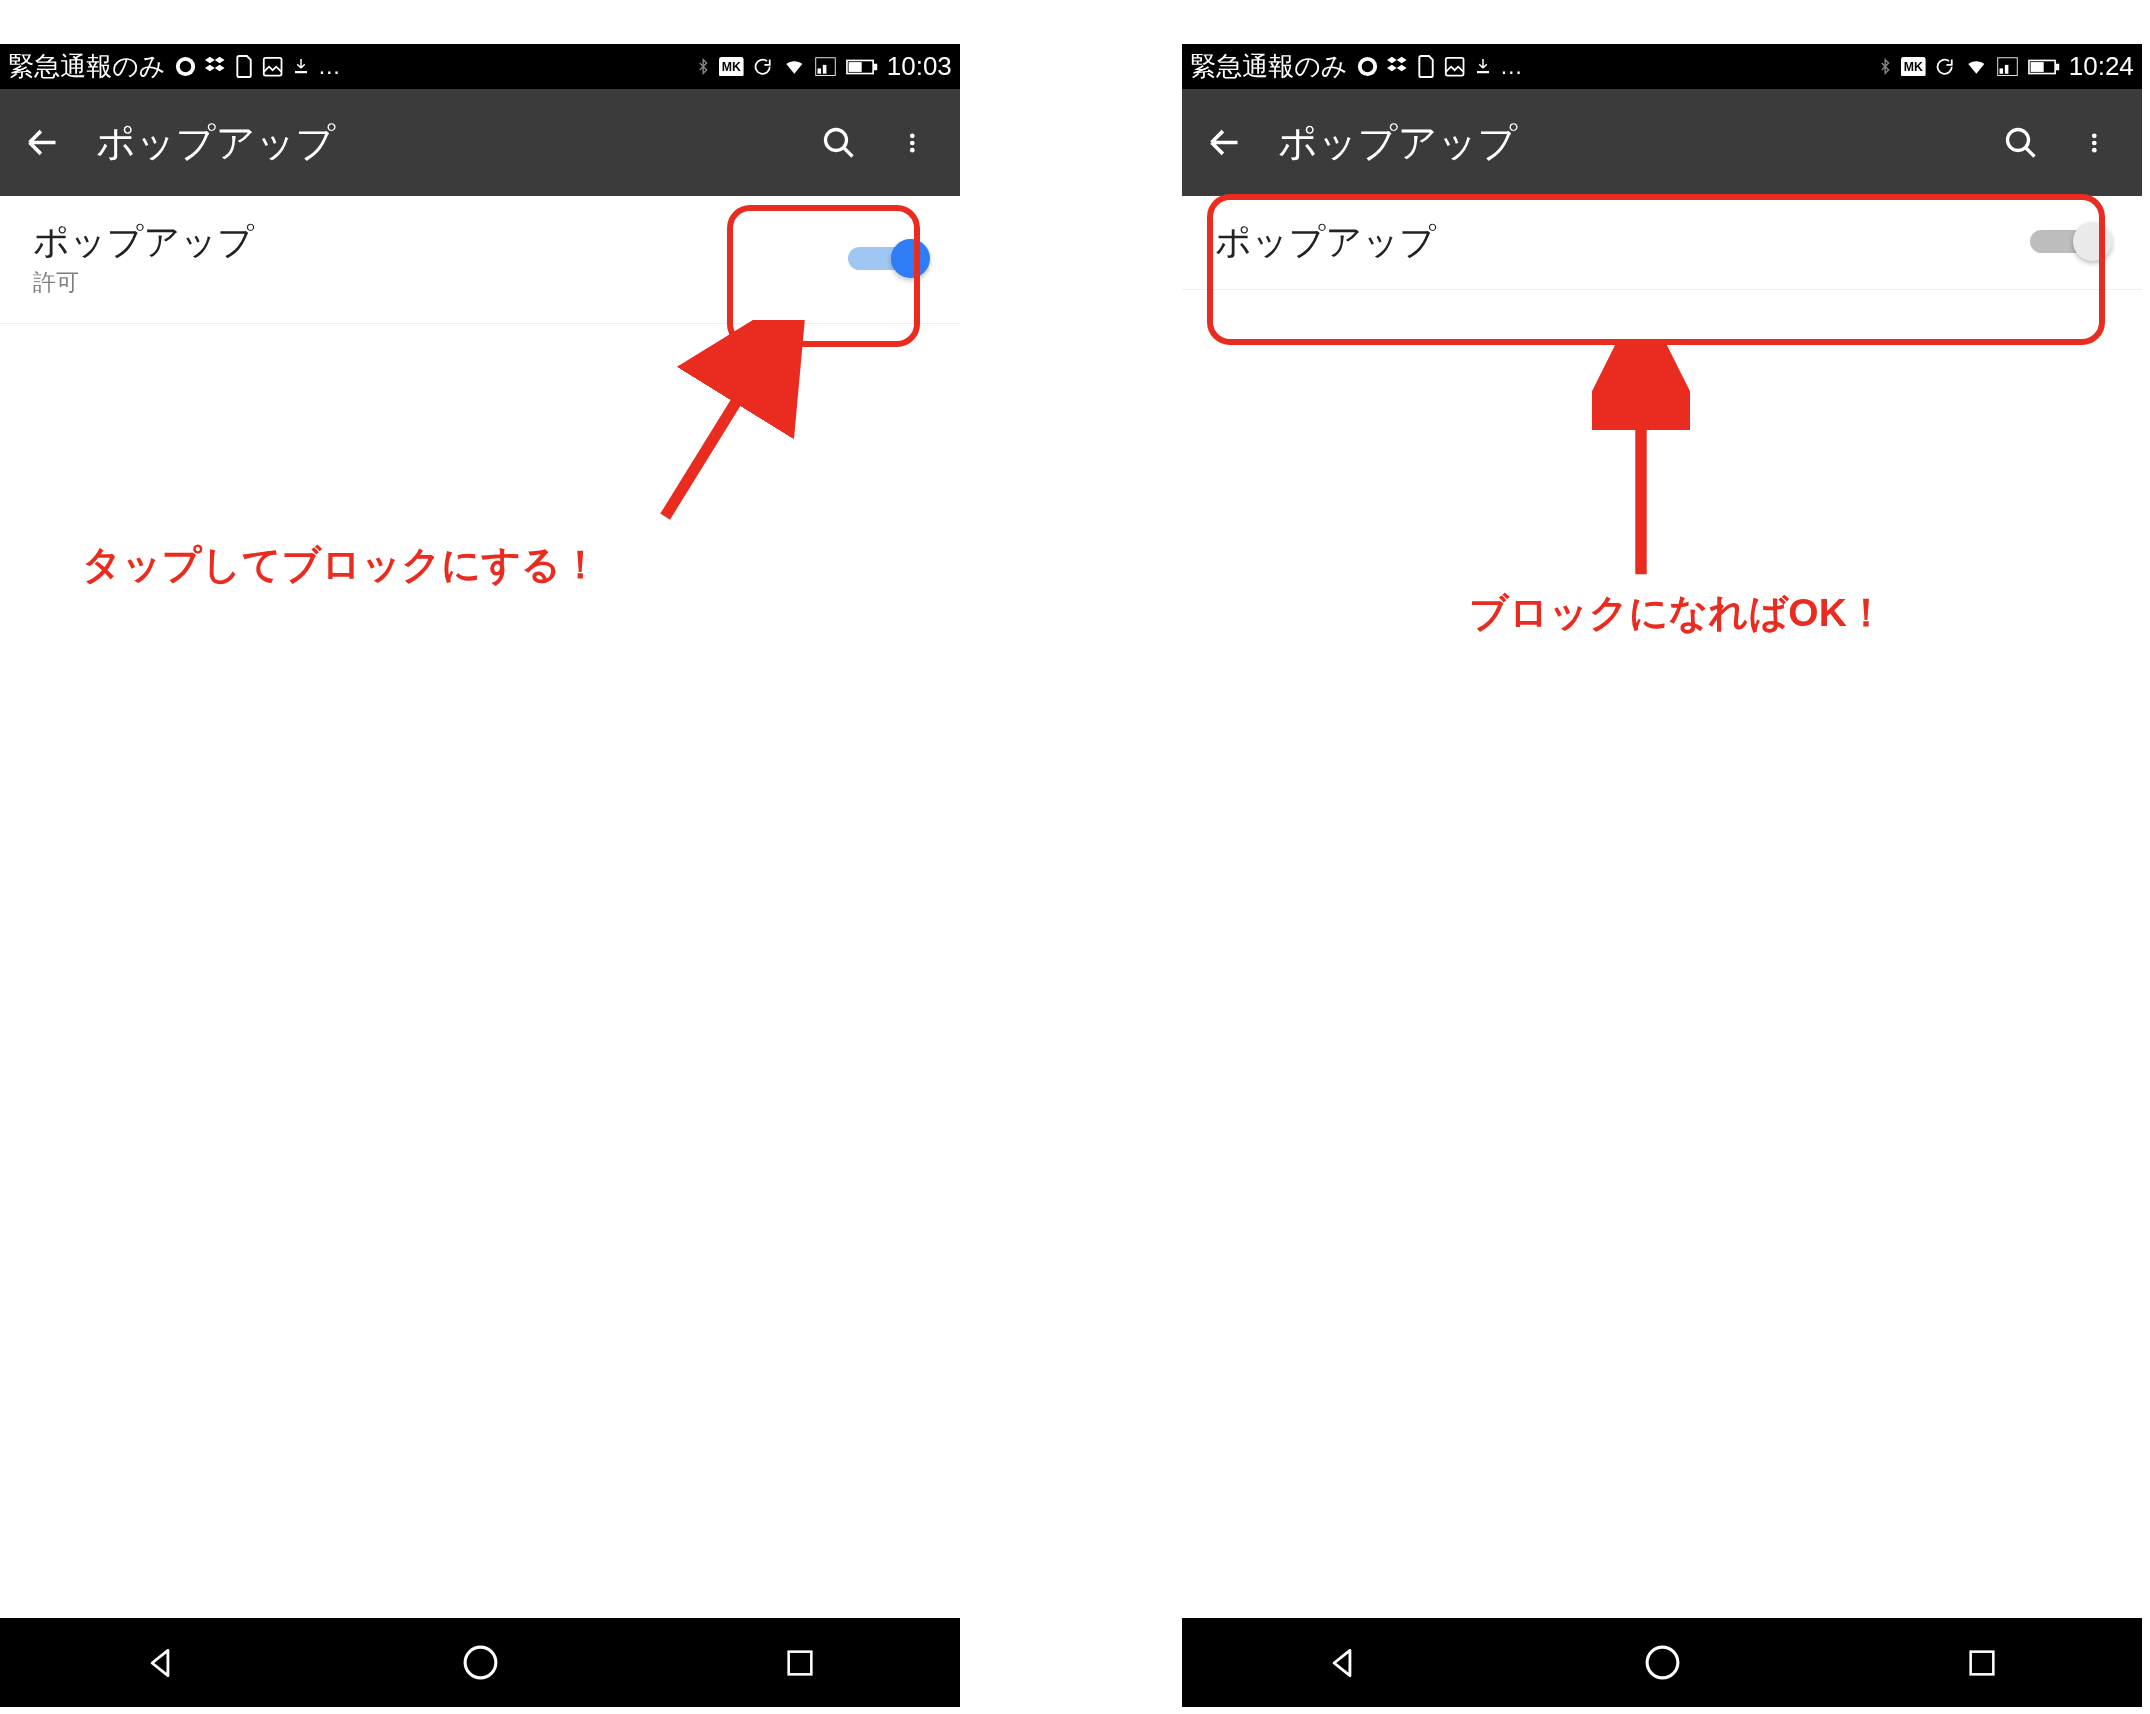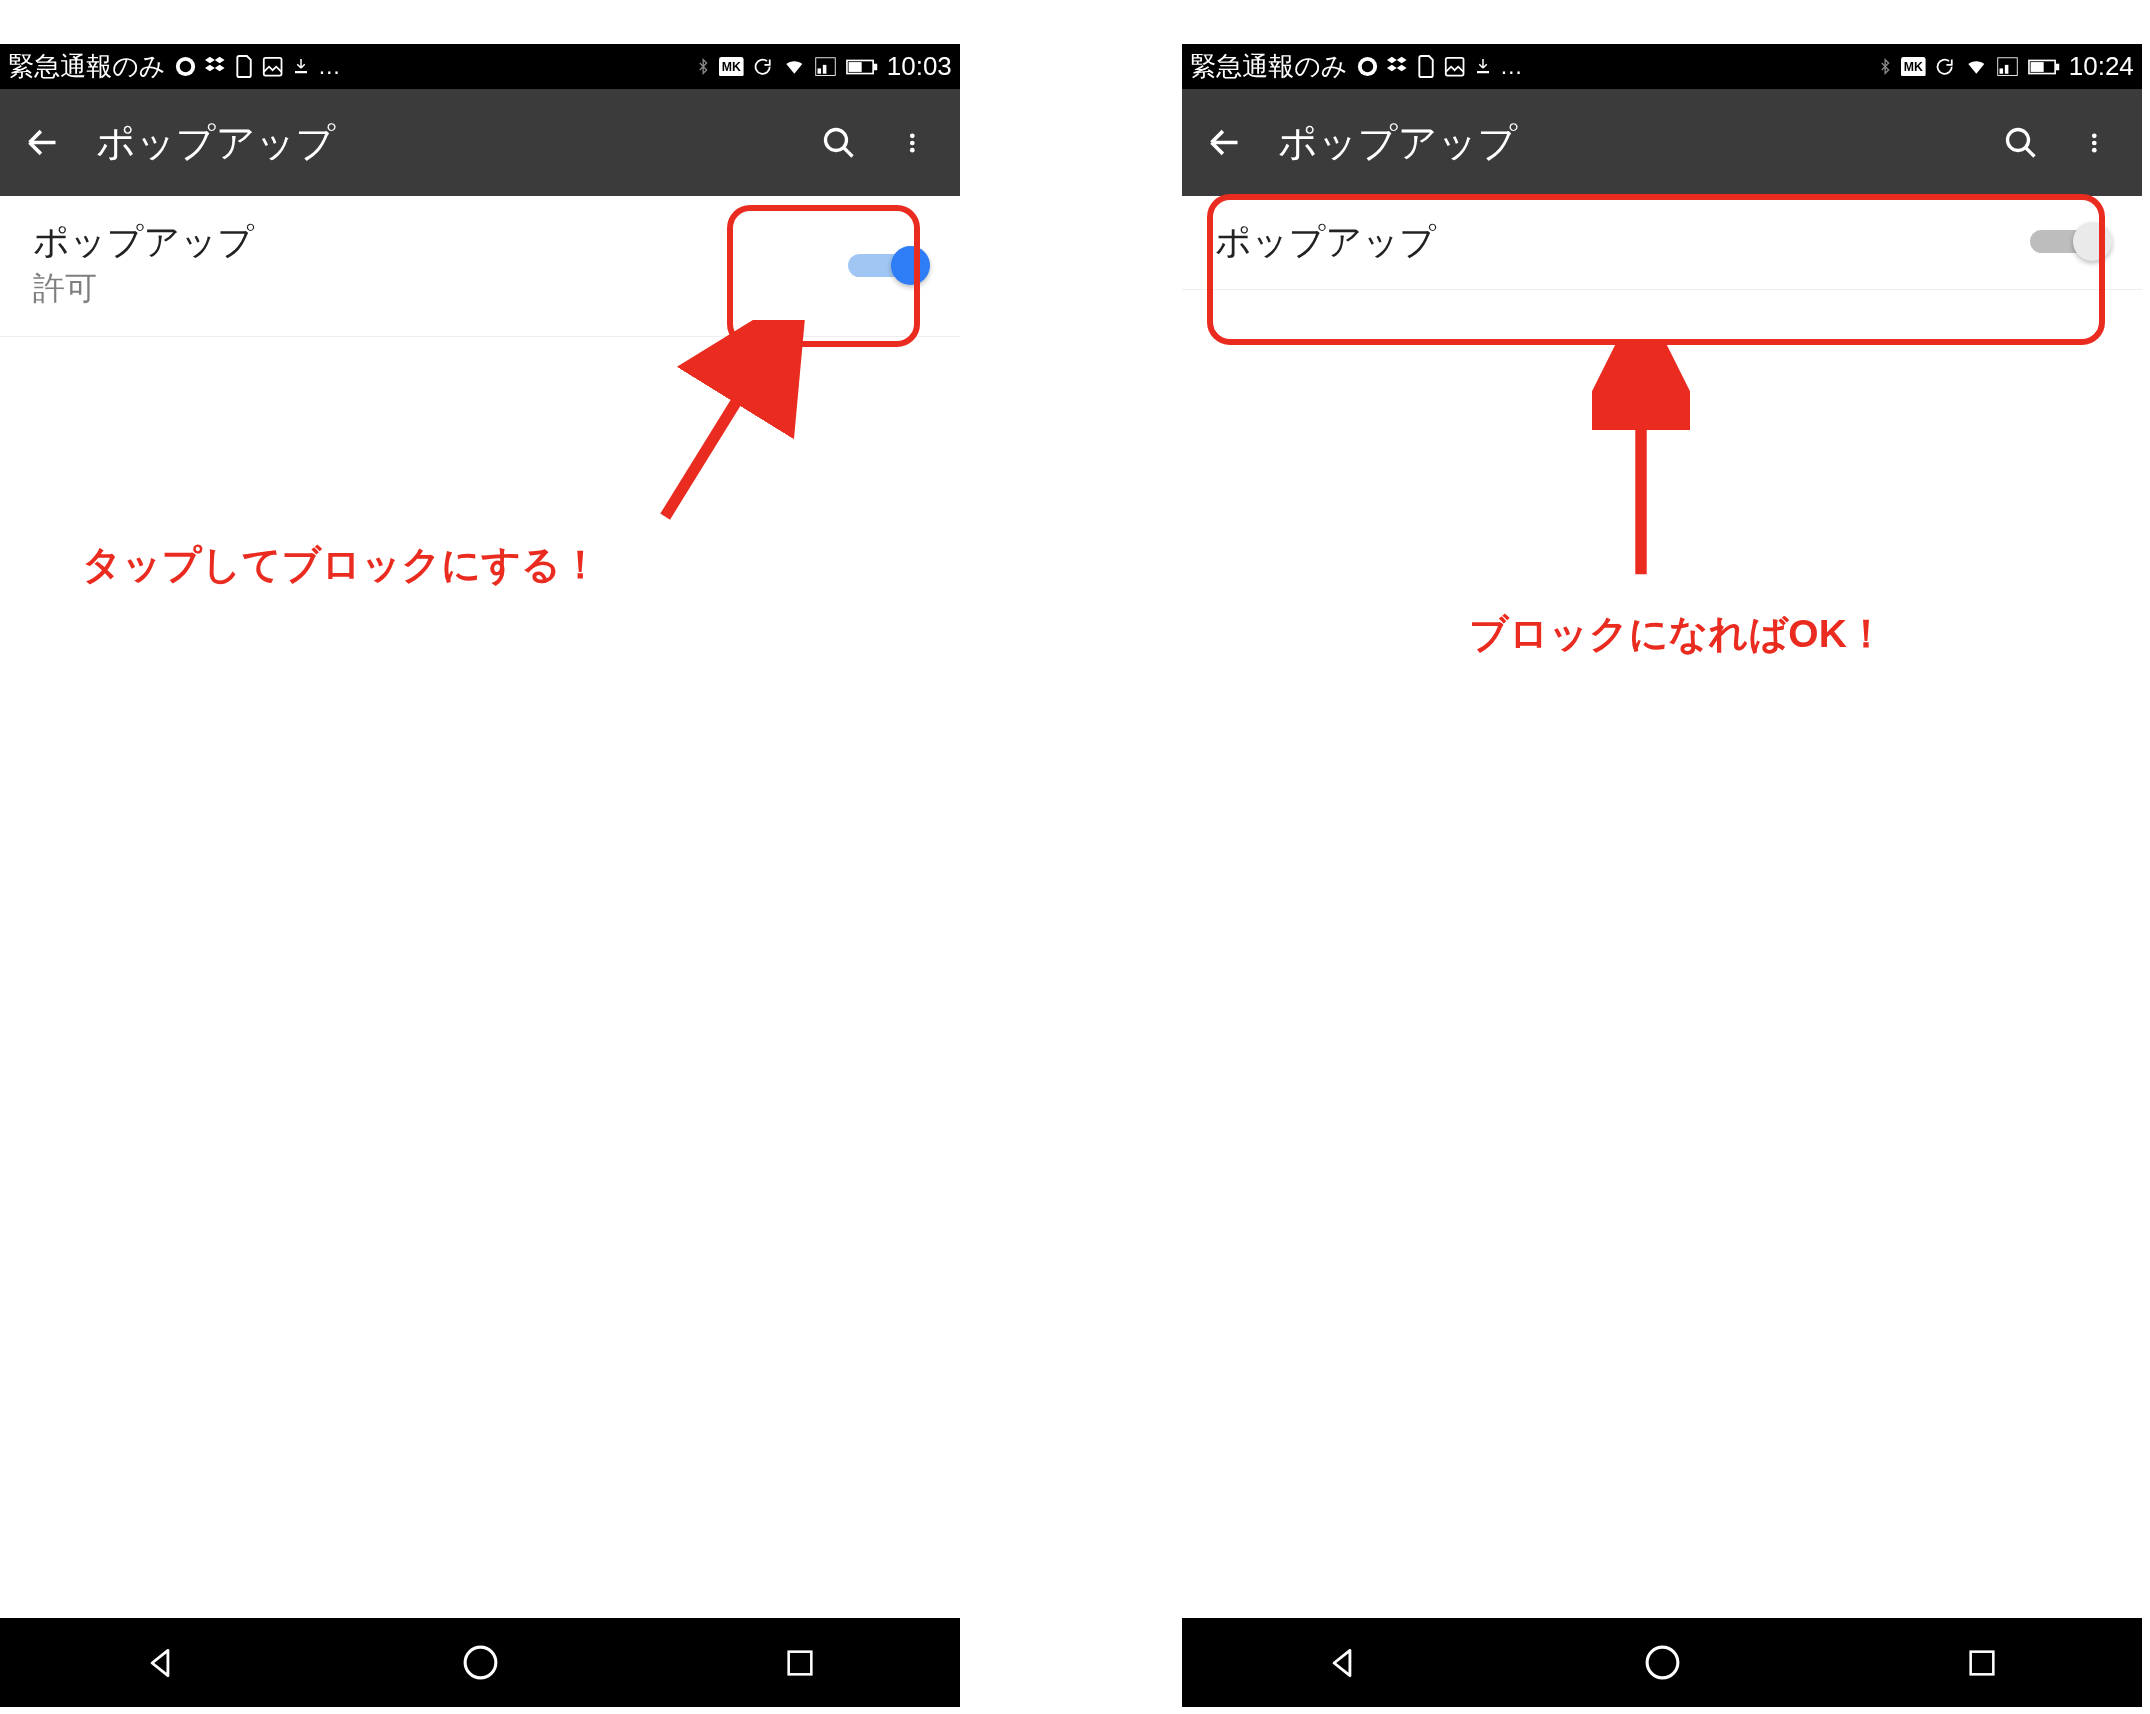--- a/index.html
+++ b/index.html
@@ -13,21 +13,21 @@
   .status-text{font-size:26px;letter-spacing:0;}
   .ico{display:inline-flex;align-items:center;justify-content:center;}
   .appbar{height:107px;background:#3b3b3b;color:#fff;display:flex;align-items:center;padding:0 23px;box-shadow:0 4.9px 6.6px rgba(0,0,0,.18);} 
   .appbar .back{margin-right:34px;}
   .appbar .title{font-size:39px;font-weight:400;flex:1;}
   .appbar .action{width:49px;height:49px;display:flex;align-items:center;justify-content:center;margin-left:24.6px;}
   .content{background:#fff;color:#333;}
   .row{display:flex;align-items:center;padding:23px 33px 24.6px 33px;border-bottom:1.6px solid #eee;position:relative;}
   .row .txtblock{flex:1;}
   .row .lbl{font-size:36px;color:#222;line-height:1.25;}
-  .row .sub{font-size:32px;color:#7f7f7f;margin-top:3.3px;}
+  .row .sub{font-size:23px;color:#7f7f7f;margin-top:3.3px;}
   .toggle{width:79px;height:36px;position:relative;}
   .toggle .track{position:absolute;left:0;top:6.6px;width:79px;height:23px;border-radius:11.5px;}
   .toggle.on .track{background:#a0c7f4;}
   .toggle.off .track{background:#bdbdbd;}
   .toggle .knob{position:absolute;top:-1.6px;width:39px;height:39px;border-radius:50%;box-shadow:0 2.5px 4.9px rgba(0,0,0,.25);}
   .toggle.on .knob{right:-3.3px;background:#2e7cf6;}
   .toggle.off .knob{right:-3.3px;background:#eaeaea;}
   .highlight-box{position:absolute;border:6.6px solid #ea2b1f;border-radius:23px;pointer-events:none;}
   .annotation{position:absolute;color:#ea2b1f;font-weight:700;font-size:39px;white-space:nowrap;}
   .arrow{position:absolute;}
@@ -295,21 +295,21 @@
 
     <svg class="arrow" style="left:410px;top:345px;" width="98" height="246" viewBox="0 0 120 300">
       <defs>
           <marker id="ah2" markerWidth="12" markerHeight="12" refX="6" refY="6" orient="auto">
         <path d="M0 0L12 6L0 12z" fill="#ea2b1f"></path>
           </marker>
         </defs>
       <line x1="60" y1="280" x2="60" y2="20" stroke="#ea2b1f" stroke-width="14" marker-end="url(#ah2)"></line>
     </svg>
 
-    <div class="annotation" style="left:287px;top:607px;">ブロックになればOK！</div>
+    <div class="annotation" style="left:287px;top:586px;">ブロックになればOK！</div>
 
     <div class="navbar">
       <div class="navbtn">
         <svg width="38" height="38" viewBox="0 0 24 24" fill="none" stroke="#fff" stroke-width="1.8">
             <path d="M17 4L7 12l10 8z" stroke-linejoin="round"></path>
           </svg>
       </div>
       <div class="navbtn">
         <svg width="41" height="41" viewBox="0 0 24 24" fill="none" stroke="#fff" stroke-width="1.8">
             <circle cx="12" cy="12" r="9"></circle>

